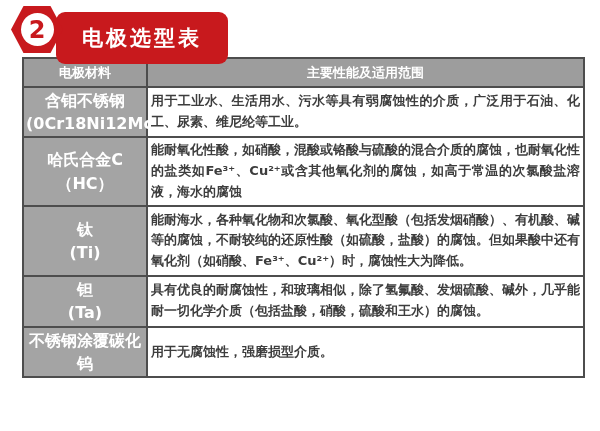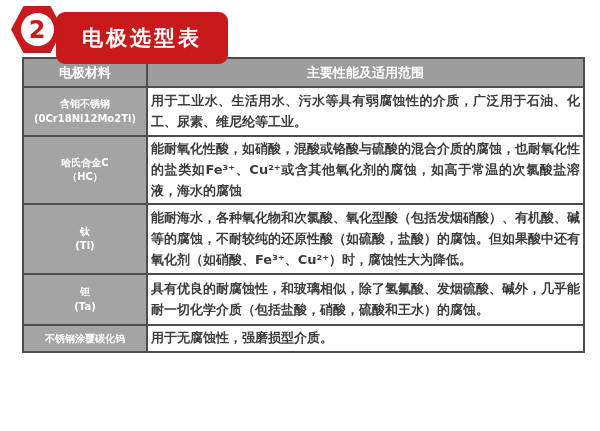--- a/index.html
+++ b/index.html
@@ -51,21 +51,21 @@
   }
   col.c-mat  { width:124px; }
   th {
     background:#9d9d9d; color:#ffffff;
     font-size:13px; font-weight:bold;
     height:27px; text-align:center;
     padding:0;
   }
   td.mat {
     background:#a4a4a4; color:#ffffff;
-    font-size:10px; font-weight:bold;
+    font-size:16px; font-weight:bold;
     text-align:center; vertical-align:middle;
     line-height:1.45; padding:1px 2px;
   }
   td.mat .sub { display:block; }
   td.desc {
     background:#ffffff; color:#3d3d3d;
     font-size:13px; font-weight:600;
     line-height:1.6; text-align:justify;
     vertical-align:middle;
     padding:2px 3px;

